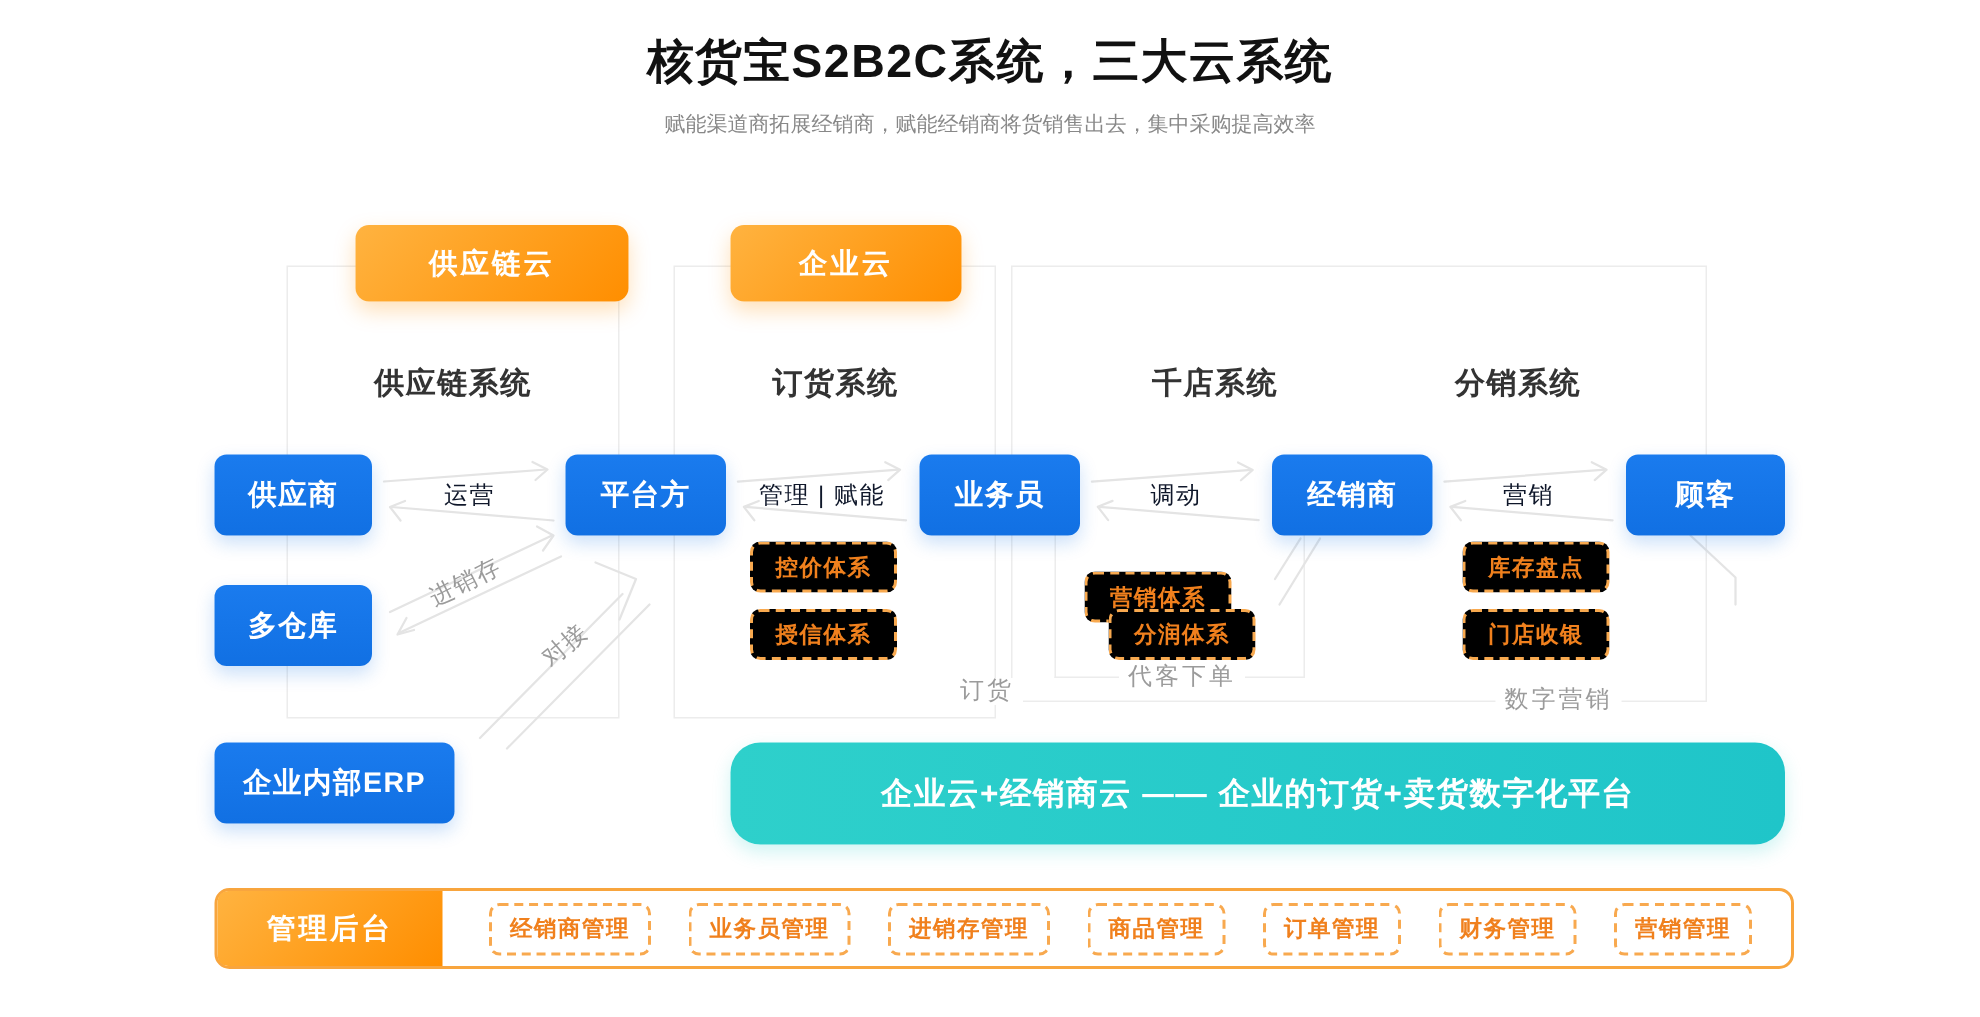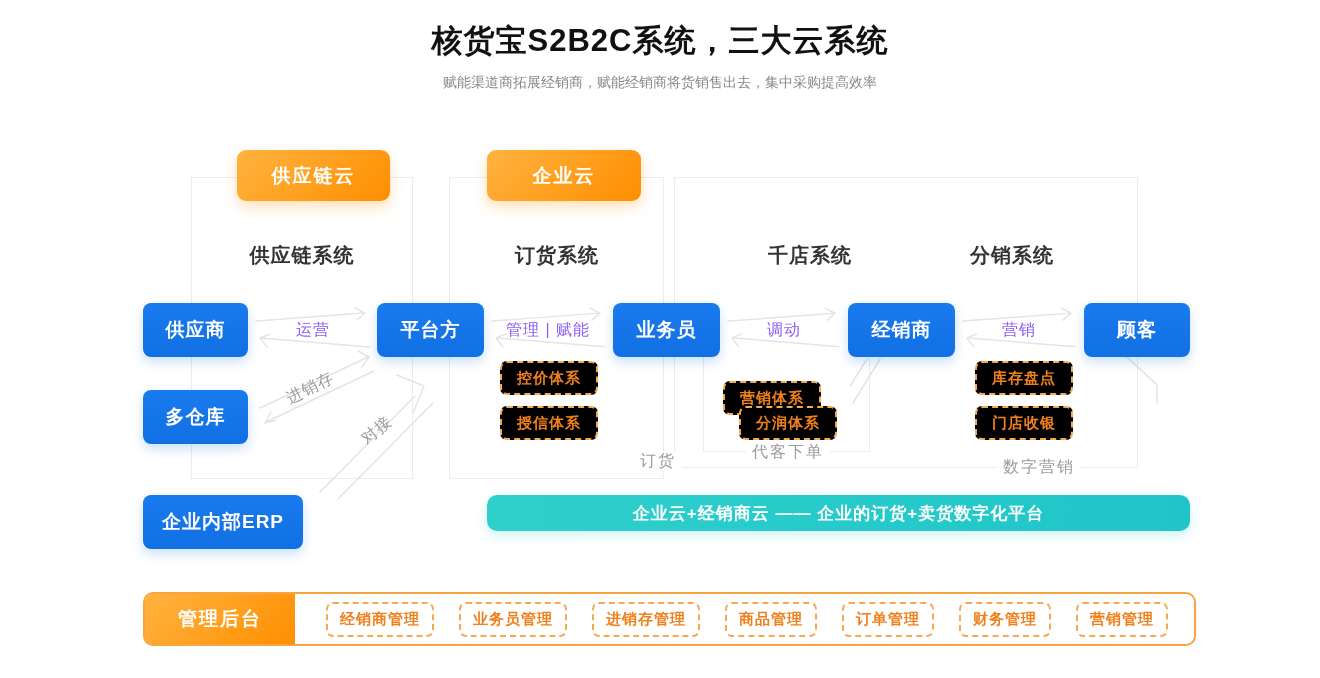--- a/index.html
+++ b/index.html
@@ -11,28 +11,28 @@
   .page-subtitle{left:0;top:74px;width:1320px;text-align:center;font-size:14px;color:#888;}
   .bx{border:1px solid #ececec;background:#fff;box-sizing:border-box;}
   .subbx{border:1px solid #ececec;border-top:none;background:#fff;box-sizing:border-box;}
   .badge{height:51px;border-radius:9px;background:linear-gradient(135deg,#ffb340 0%,#ff8e00 100%);
          color:#fff;font-size:19px;font-weight:bold;display:flex;align-items:center;justify-content:center;
          box-shadow:0 6px 14px rgba(255,145,0,.28);letter-spacing:2px;}
   .sect{width:160px;text-align:center;font-size:20px;font-weight:bold;color:#333;letter-spacing:1px;}
   .node{height:54px;border-radius:8px;background:linear-gradient(180deg,#1a7bee,#1170e3);color:#fff;
         font-size:19px;font-weight:bold;display:flex;align-items:center;justify-content:center;
         box-shadow:0 5px 12px rgba(17,112,227,.22);letter-spacing:1px;}
-  .flow-label{width:120px;text-align:center;font-size:16px;color:#8b5cf6;letter-spacing:1px;}
+  .flow-label{width:120px;text-align:center;font-size:16px;color:#0f172a;letter-spacing:1px;}
   .rot{font-size:16px;color:#9b9b9b;letter-spacing:1px;white-space:nowrap;}
   .feat{width:98px;height:34px;border:2px dashed #f8a94f;border-radius:7px;box-sizing:border-box;
         color:#f0801d;font-size:15px;font-weight:bold;display:flex;align-items:center;justify-content:center;
         background:#000000;letter-spacing:1px;}
   .zone{font-size:16px;color:#9b9b9b;background:#fff;padding:0 6px;letter-spacing:2px;line-height:18px;}
-  .banner{width:703px;height:36px;border-radius:10px;background:linear-gradient(90deg,#2ed0cb,#1fc5c9);
-          color:#fff;font-size:17px;font-weight:bold;display:flex;align-items:center;justify-content:center;
+  .banner{width:703px;height:68px;border-radius:20px;background:linear-gradient(90deg,#2ed0cb,#1fc5c9);
+          color:#fff;font-size:21px;font-weight:bold;display:flex;align-items:center;justify-content:center;
           letter-spacing:1px;box-shadow:0 5px 12px rgba(38,203,200,.22);}
   .admin{left:143px;top:592px;width:1053px;height:54px;border:2px solid #f8a53e;border-radius:10px;
          box-sizing:border-box;background:#fff;display:flex;align-items:center;}
   .admin-title{width:150px;height:100%;background:linear-gradient(135deg,#ffb340,#ff8e00);
                border-radius:7px 0 0 7px;color:#fff;font-size:19px;font-weight:bold;
                display:flex;align-items:center;justify-content:center;letter-spacing:2px;}
   .admin-items{display:flex;gap:25px;margin-left:31px;}
   .admin-item{border:2px dashed #f8a94f;border-radius:7px;padding:6px 12px;color:#f0801d;
               font-size:15px;font-weight:bold;letter-spacing:1px;white-space:nowrap;}
   svg.ln{overflow:visible;}
@@ -89,21 +89,21 @@
   </svg>
 
   <svg class="abs ln" style="left:846px;top:356px;" width="40" height="52" viewBox="0 0 40 52">
     <path d="M34 3 L7 47"></path>
       <path d="M21 3 L4 30"></path>
   </svg>
   <svg class="abs ln" style="left:1122px;top:354px;" width="42" height="50" viewBox="0 0 42 50">
     <path d="M5 3 L35 31 L35 49"></path>
   </svg>
 
-  <div class="abs badge" style="left:237px;top:150px;width:153px;">供应链云</div>
+  <div class="abs badge" style="left:237px;top:150px;width:182px;">供应链云</div>
   <div class="abs badge" style="left:487px;top:150px;width:154px;">企业云</div>
 
   <div class="abs sect" style="left:222px;top:242px;">供应链系统</div>
   <div class="abs sect" style="left:477px;top:242px;">订货系统</div>
   <div class="abs sect" style="left:730px;top:242px;">千店系统</div>
   <div class="abs sect" style="left:932px;top:242px;">分销系统</div>
 
   <div class="abs flow-label" style="left:253px;top:320px;">运营</div>
   <div class="abs flow-label" style="left:488px;top:320px;">管理 | 赋能</div>
   <div class="abs flow-label" style="left:724px;top:320px;">调动</div>

